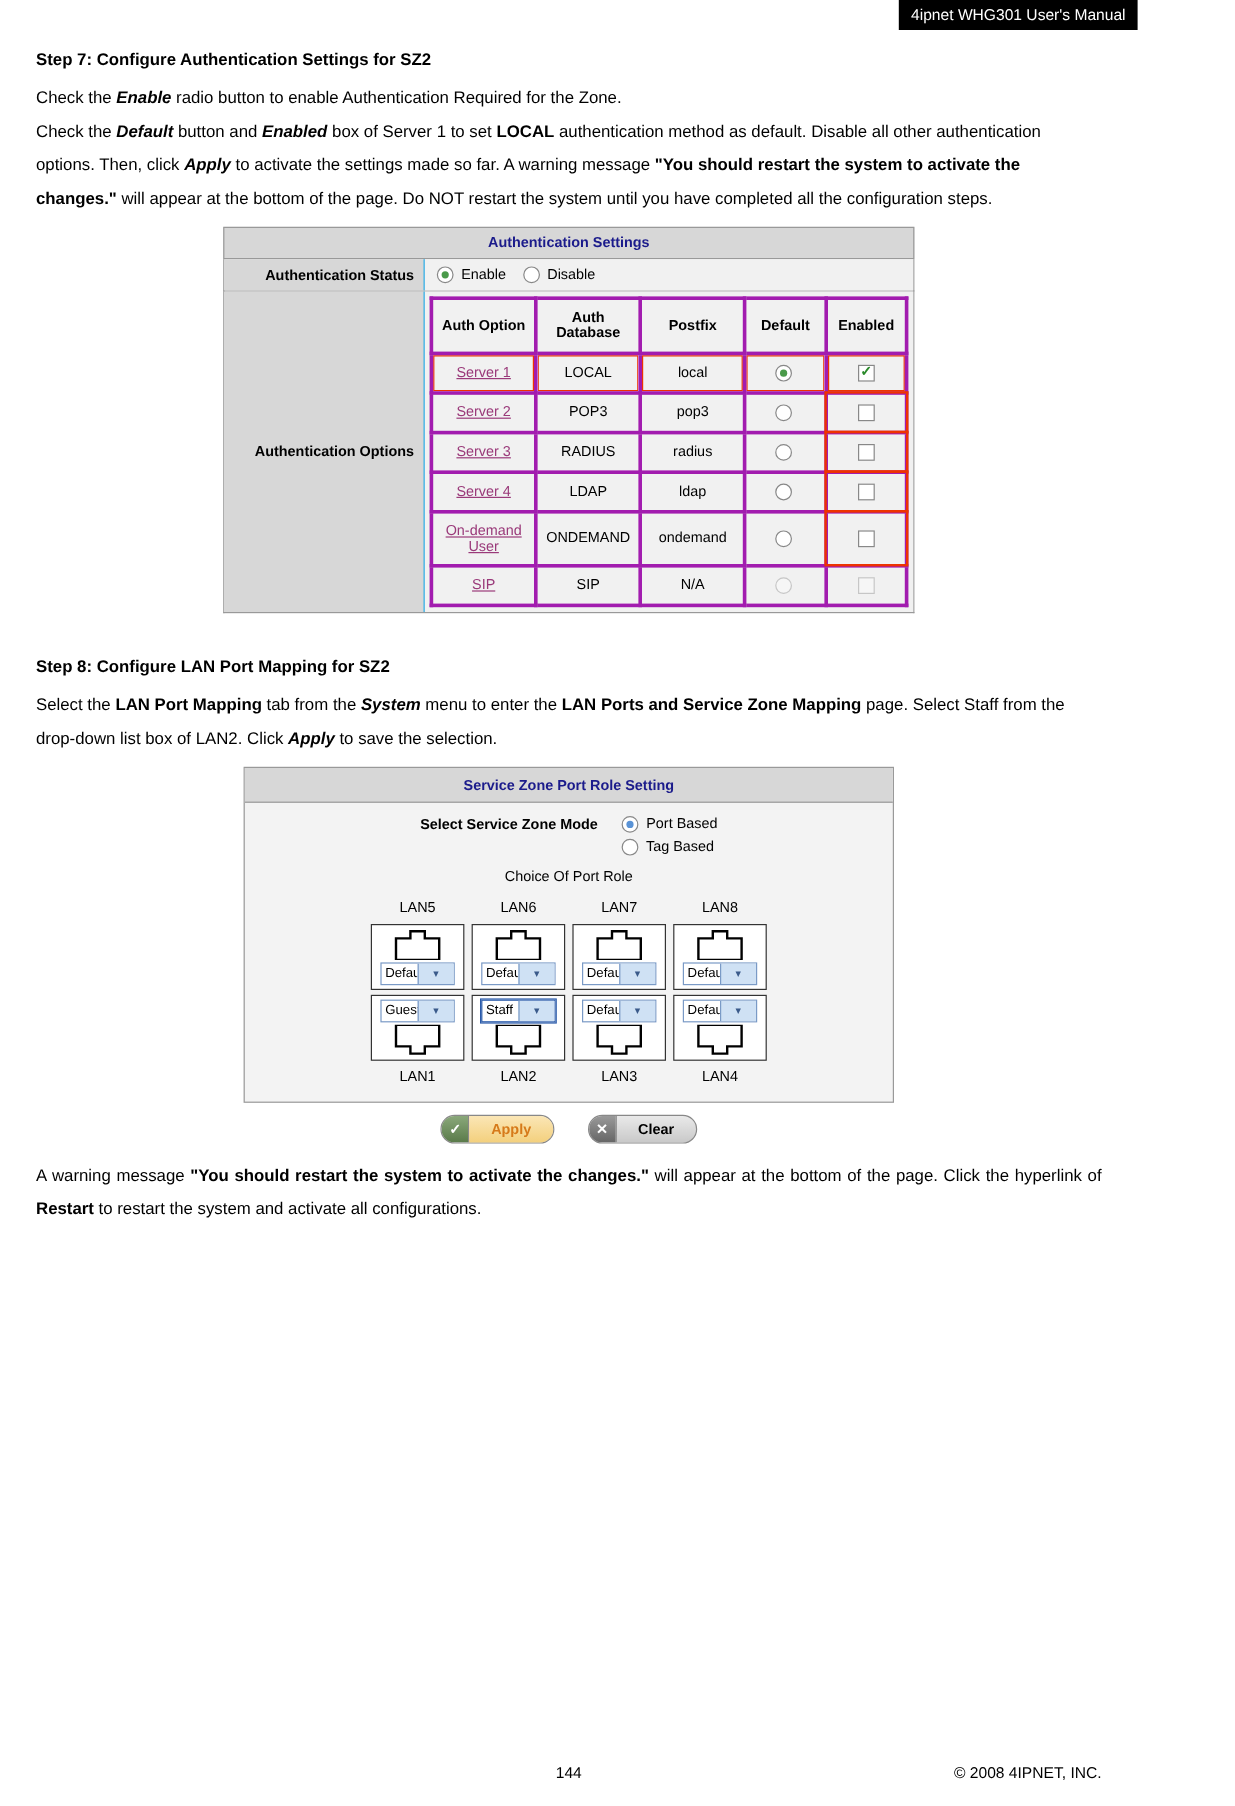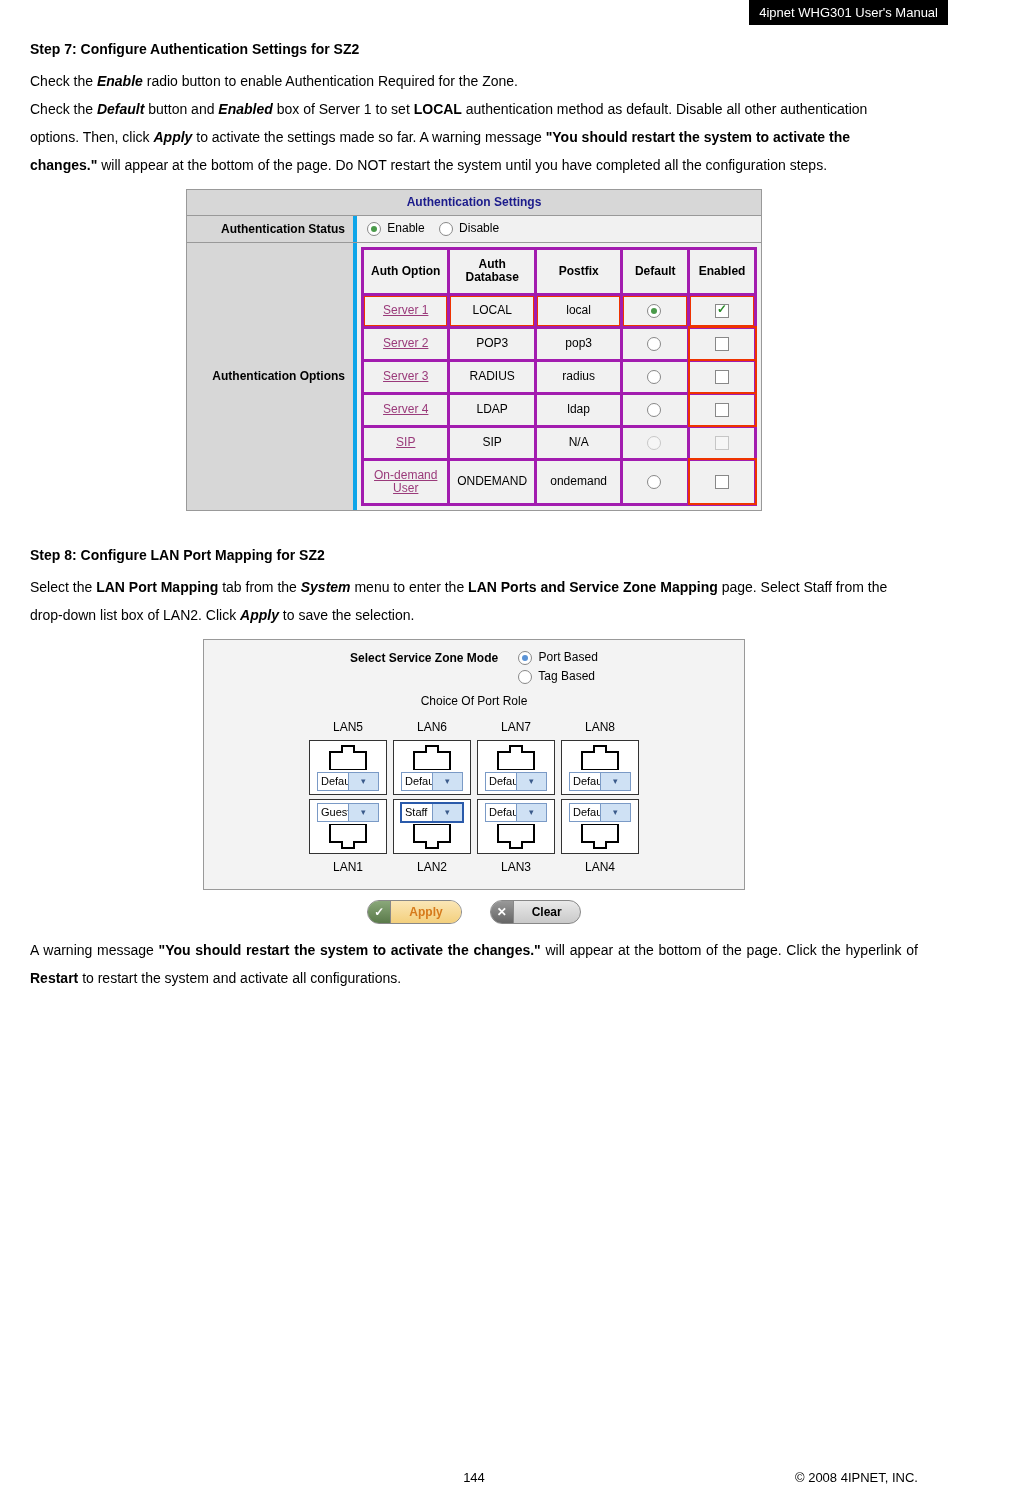--- a/index.html
+++ b/index.html
@@ -67,21 +67,21 @@
     border-bottom: 1px solid #999;
   }
   .s1-label {
     width: 158px;
     background: #d7d7d7;
     font-weight: bold;
     display: flex;
     align-items: center;
     justify-content: flex-end;
     padding-right: 8px;
-    border-right: 4px solid #0ea5e9;
+    border-right: 1px solid #0ea5e9;
   }
   .s1-body {
     flex: 1;
     background: #f1f1f1;
     padding: 6px 10px;
     display: flex;
     align-items: center;
     gap: 14px;
   }
   .s1-table-wrap {
@@ -349,45 +349,46 @@
               <td class="redcol"><span class="chk"></span></td>
             </tr>
             <tr>
               <td><span class="s1-link">Server 4</span></td>
               <td>LDAP</td>
               <td>ldap</td>
               <td><span class="radio-dot"></span></td>
               <td class="redcol"><span class="chk"></span></td>
             </tr>
             <tr>
+              <td><span class="s1-link">On-demand User</span></td>
+              <td>ONDEMAND</td>
+              <td>ondemand</td>
+              <td><span class="radio-dot"></span></td>
+              <td class="redcol"><span class="chk"></span></td>
+            </tr>
+            <tr>
               <td><span class="s1-link">SIP</span></td>
               <td>SIP</td>
               <td>N/A</td>
               <td><span class="radio-dot faded"></span></td>
               <td><span class="chk faded"></span></td>
             </tr>
-            <tr>
-              <td><span class="s1-link">On-demand User</span></td>
-              <td>ONDEMAND</td>
-              <td>ondemand</td>
-              <td><span class="radio-dot"></span></td>
-              <td class="redcol"><span class="chk"></span></td>
-            </tr>
           </tbody>
             </table>
         </div>
       </div>
     </div>
 
     <div class="step-title">Step 8: Configure LAN Port Mapping for SZ2</div>
     <div class="para">
       <span>Select the </span><span class="bold">LAN Port Mapping</span><span> tab from the </span><span class="bital">System</span><span> menu to enter the </span><span class="bold">LAN Ports and Service Zone Mapping</span><span> page. Select </span><span class="ital">Staff</span><span> from the drop-down list box of LAN2. Click </span><span class="bital">Apply</span><span> to save the selection.</span>
     </div>
 
     <div class="screenshot2">
+      <div class="s2-title">Service Zone Port Role Setting</div>
       <div class="s2-body">
         <div class="s2-mode">
           <div class="lbl">Select Service Zone Mode</div>
           <div class="opts">
             <div><span class="radio-dot blue-on"></span> <span>Port Based</span></div>
             <div><span class="radio-dot"></span> <span>Tag Based</span></div>
           </div>
         </div>
         <div class="s2-choice">Choice Of Port Role</div>
 

